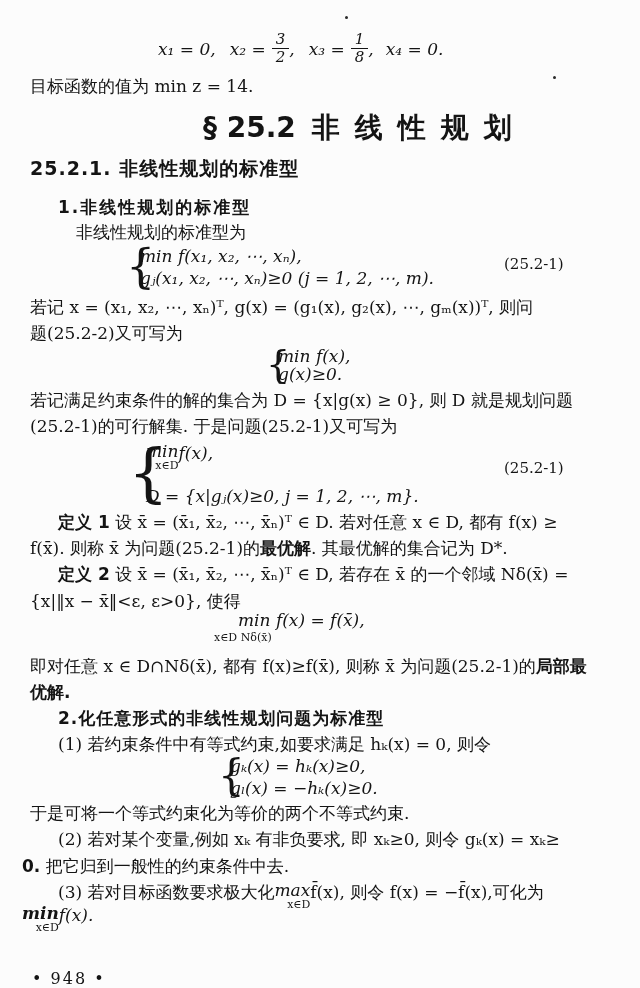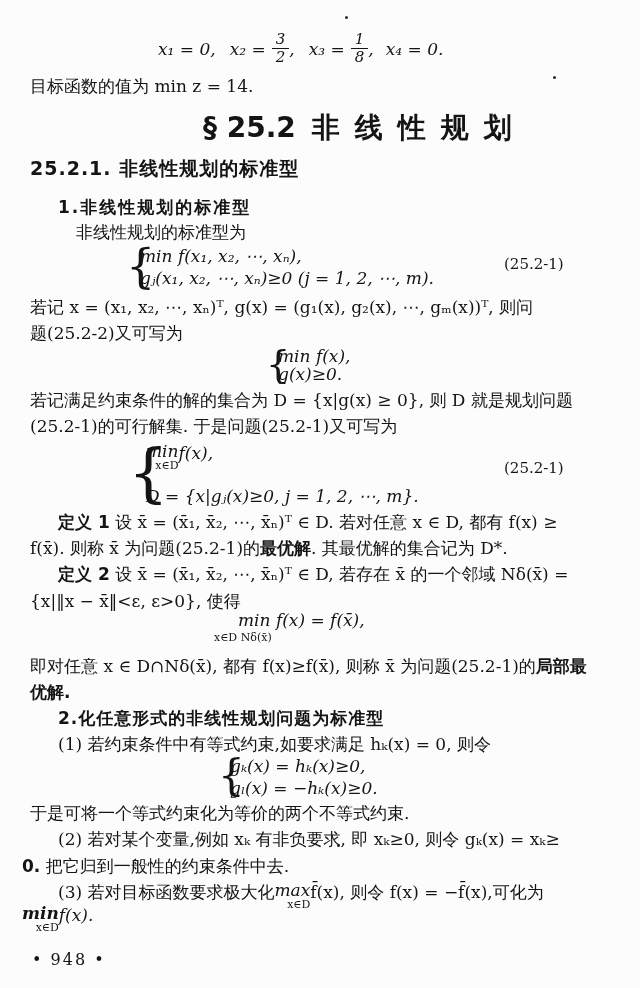--- a/index.html
+++ b/index.html
@@ -23,21 +23,21 @@
   .fr .den{display:block;padding-top:1px;}
   .introline{display:flex;align-items:center;}
   .gap{margin-left:14px;}
   .sgap{margin-left:6px;}
   .munder{display:inline-block;text-align:right;vertical-align:top;}
   .munder .op{display:block;line-height:17px;}
   .munder .under{display:block;font-size:11px;line-height:11px;font-style:normal;}
   .vtop{display:inline-block;vertical-align:top;}
   .eqlabel{font-size:15px;}
   .speck{position:absolute;width:3px;height:3px;background:#2a2a2a;border-radius:50%;}
-  .pageno{font-size:16px;letter-spacing:2px;}
+  .pageno{font-size:16px;letter-spacing:2px;margin-top:19px;}
 </style>
 </head>
 <body>
 
 <div class="page">
 
   <div class="speck" style="left:345px;top:16px;"></div>
   <div class="speck" style="left:553px;top:76px;"></div>
   <div class="speck" style="left:337px;top:844px;"></div>
 

